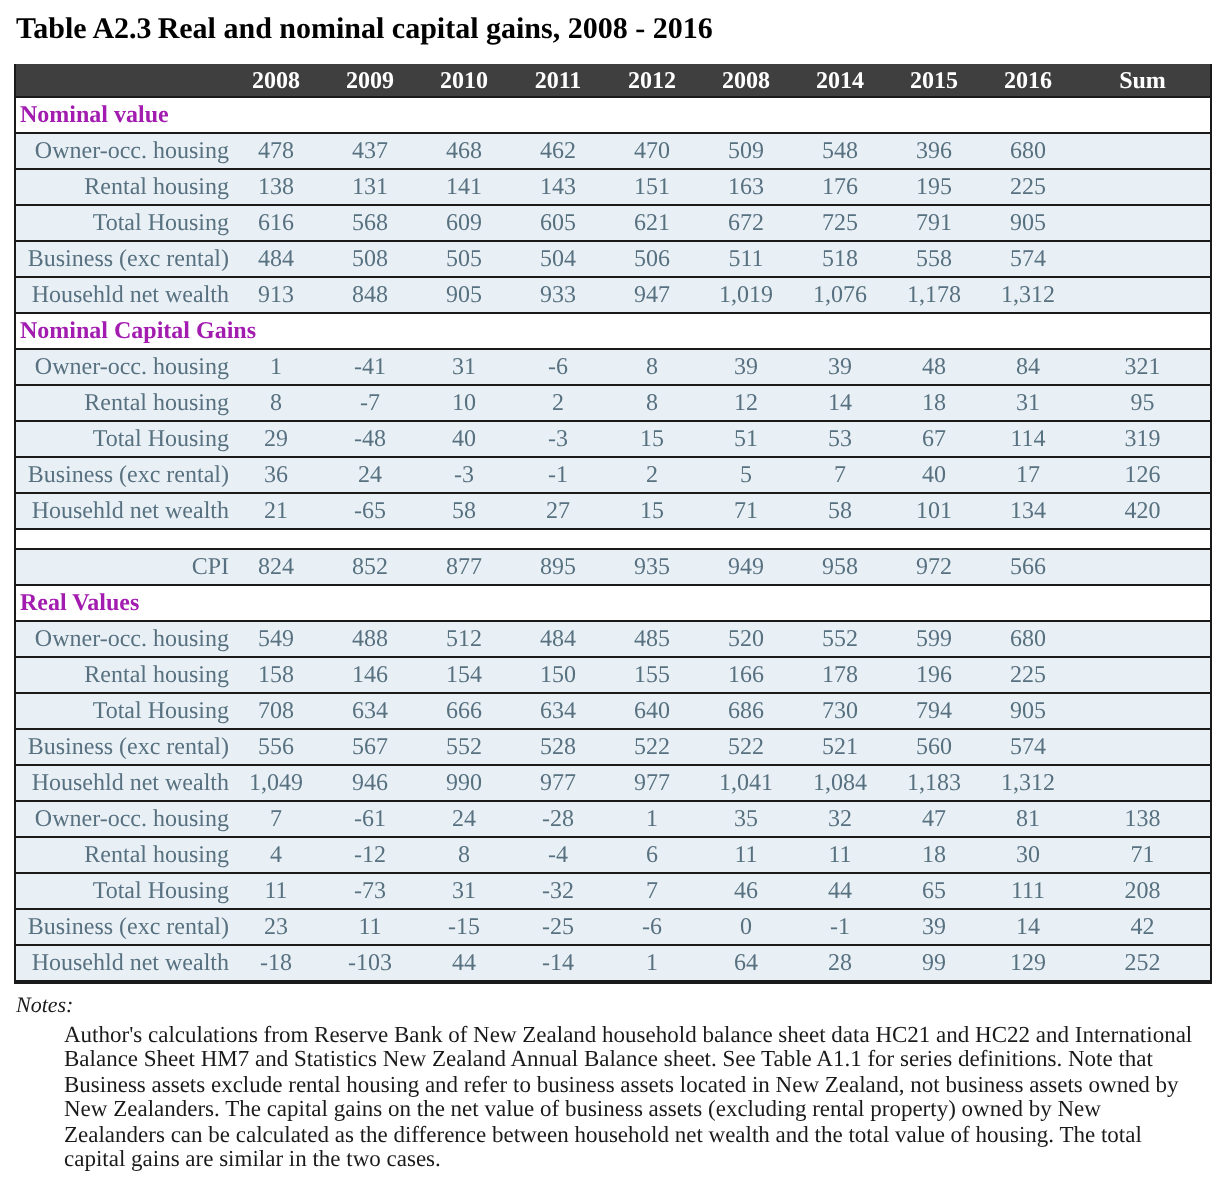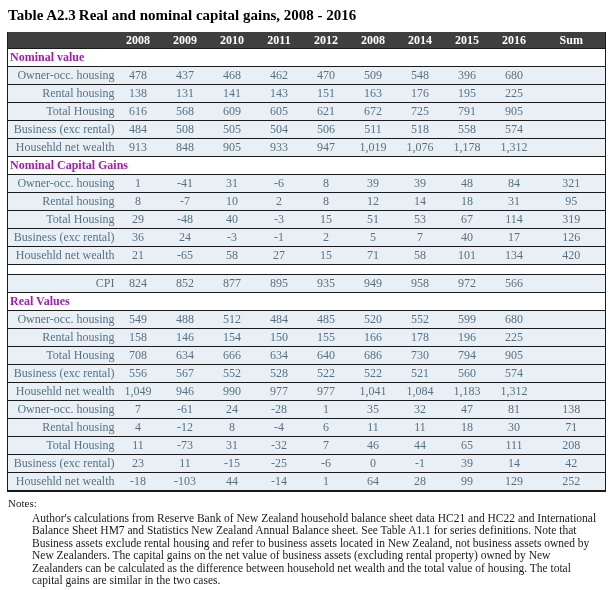--- a/index.html
+++ b/index.html
@@ -62,21 +62,21 @@
   tr.data-row td.label { text-align: right; padding-left: 2px; }
   tr.data-row td.num { text-align: center; }
   tr.gap-row td {
     background: #ffffff;
     height: 9px;
     padding: 0;
     border-top: 1px solid #1a1a1a;
     border-bottom: 1px solid #1a1a1a;
   }
   .notes { margin: 5px 0 0 8px; font-size: 11px; color: #1a1a1a; }
-  .notes-label { font-size: 11px; }
+  .notes-label { font-style: italic; font-size: 11px; }
   .notes-text {
     margin: 3px 0 0 24px;
     width: 566px;
     font-size: 11.5px;
     line-height: 1.08;
   }
 </style>
 </head>
 <body>
 

